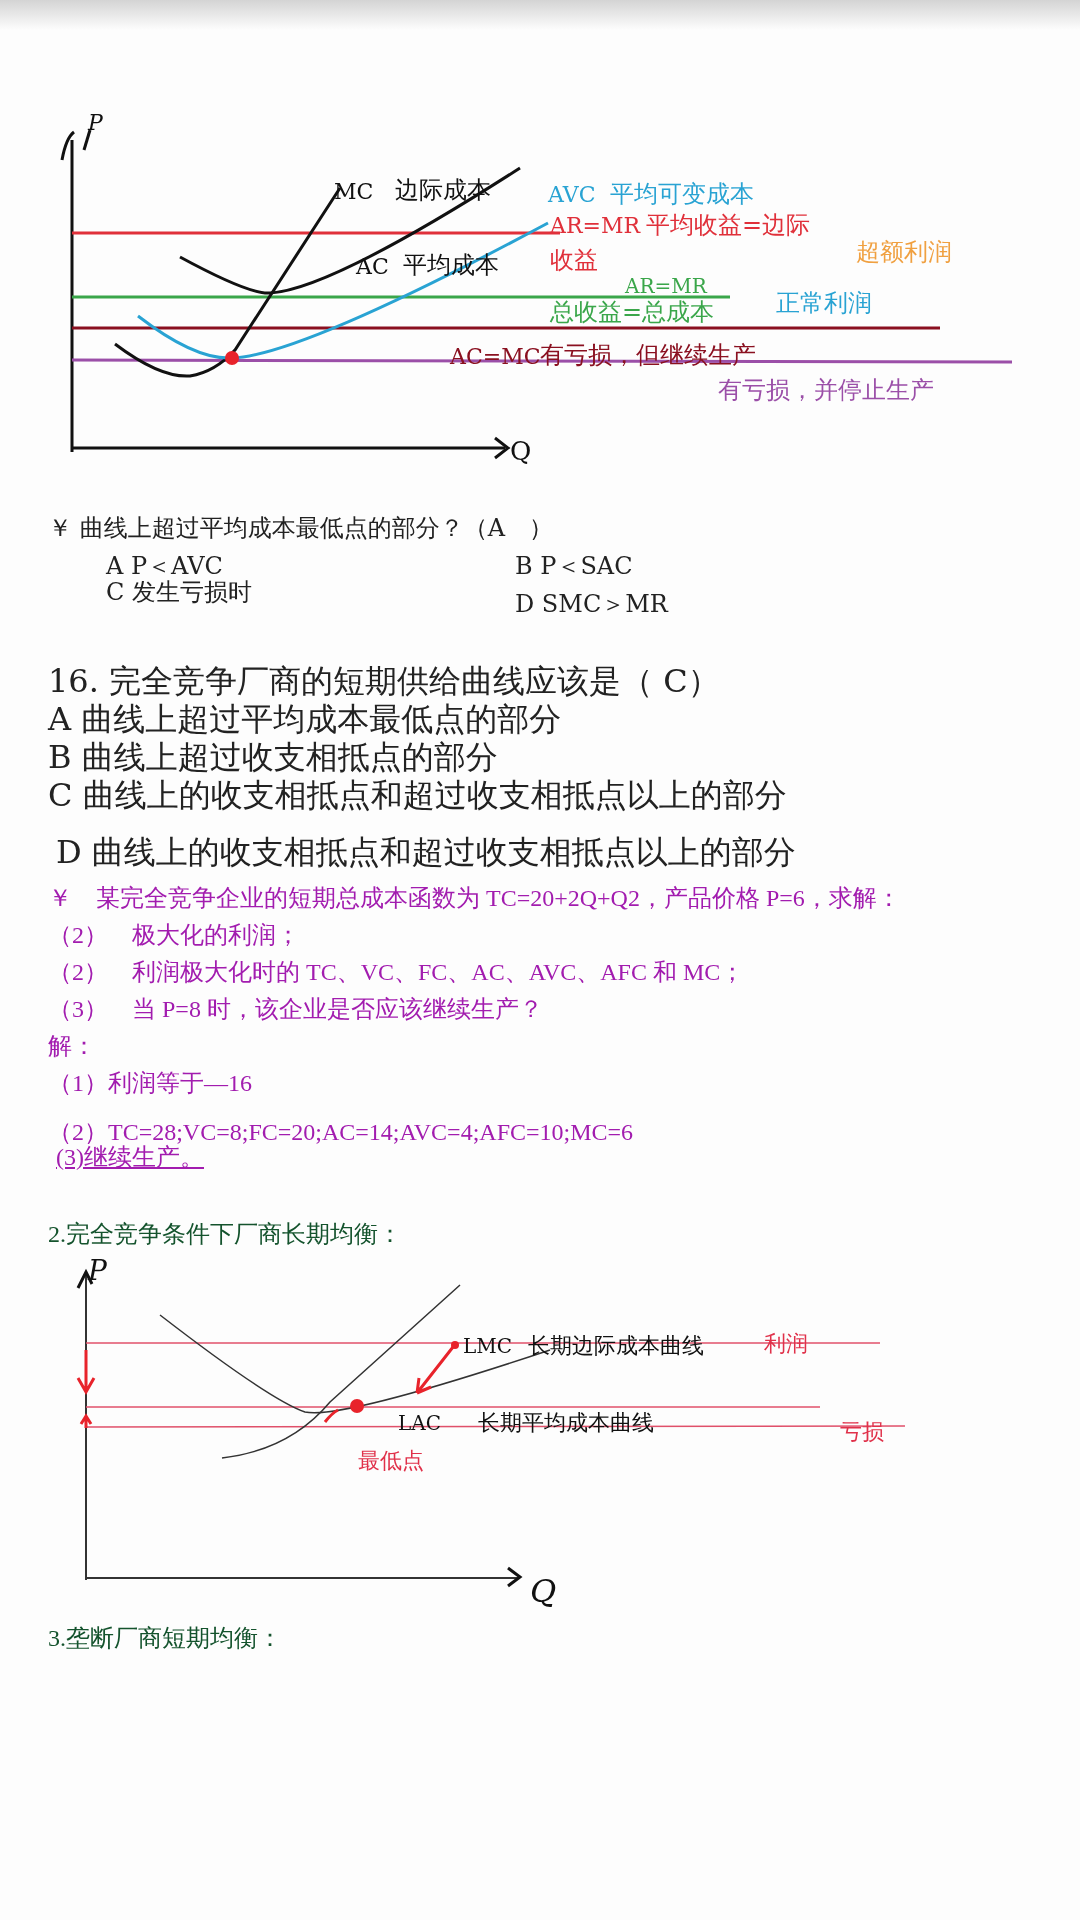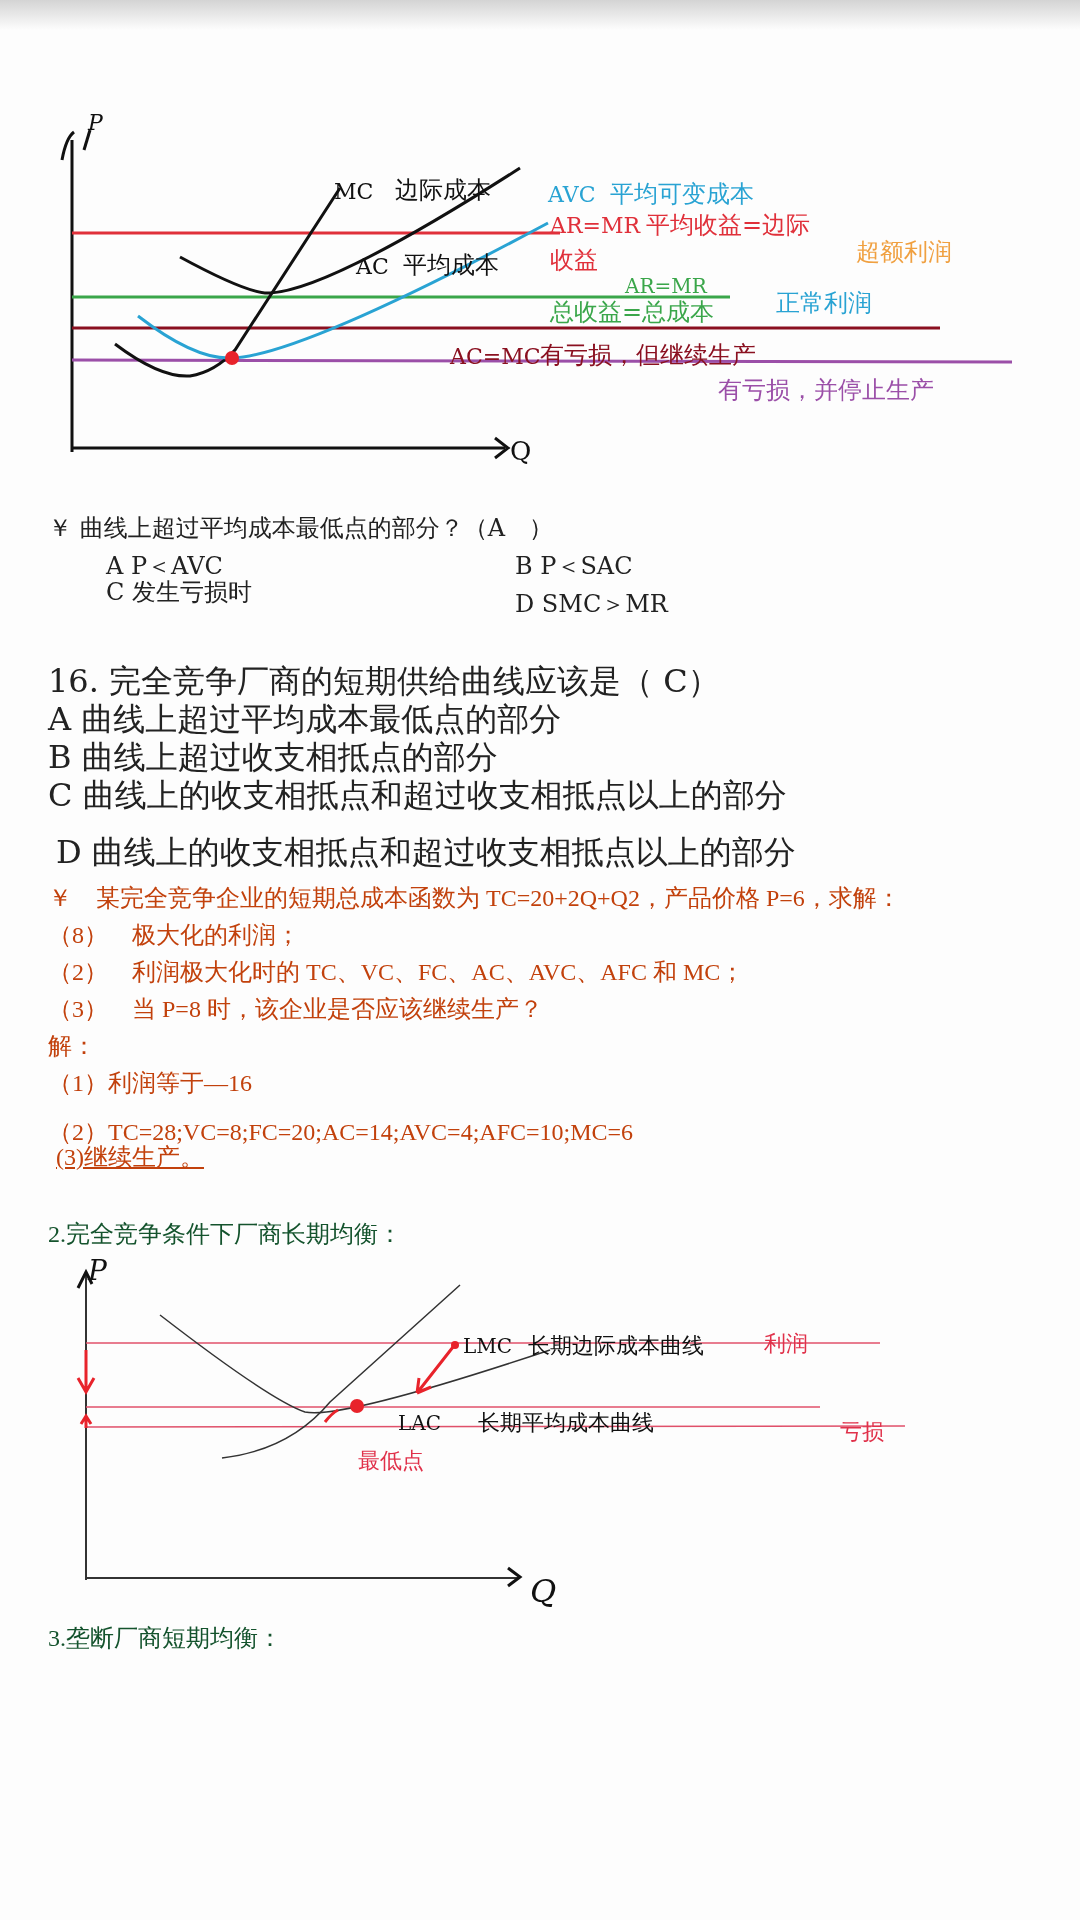--- a/index.html
+++ b/index.html
@@ -10,21 +10,21 @@
   }
   .topbar {
     position: absolute; left: 0; top: 0; width: 1080px; height: 30px;
     background: linear-gradient(#d4d4d4, #fdfdfd);
   }
   .abs { position: absolute; white-space: nowrap; }
   svg { position: absolute; left: 0; overflow: visible; }
   svg text { font-family: "DejaVu Serif", "Liberation Serif", serif; }
   .q1 { font-size: 24px; color: #222; }
   .q16 { font-size: 32px; color: #222; }
-  .blue { font-size: 24px; color: #c2410c; font-family: "Liberation Serif", "DejaVu Serif", serif; }
+  .blue { font-size: 24px; color: #a21caf; font-family: "Liberation Serif", "DejaVu Serif", serif; }
   .redhead { font-size: 24px; color: #14532d; font-family: "Liberation Serif", "DejaVu Serif", serif; }
 </style>
 </head>
 <body>
 
 <div class="topbar"></div>
 
 <svg width="1080" height="480" style="top:80px;">
 
   <line x1="72" y1="60" x2="72" y2="372" stroke="#111" stroke-width="3"></line>
@@ -72,21 +72,21 @@
 <div class="abs q1" style="left:106px; top:576px;">C 发生亏损时</div>
 <div class="abs q1" style="left:515px; top:588px;">D SMC＞MR</div>
 
 <div class="abs q16" style="left:48px; top:660px;">16. 完全竞争厂商的短期供给曲线应该是（ C）</div>
 <div class="abs q16" style="left:48px; top:698px;">A 曲线上超过平均成本最低点的部分</div>
 <div class="abs q16" style="left:48px; top:736px;">B 曲线上超过收支相抵点的部分</div>
 <div class="abs q16" style="left:48px; top:774px;">C 曲线上的收支相抵点和超过收支相抵点以上的部分</div>
 <div class="abs q16" style="left:56px; top:812px;margin-top:19px;">D 曲线上的收支相抵点和超过收支相抵点以上的部分</div>
 
 <div class="abs blue" style="left:48px; top:882px;">￥　某完全竞争企业的短期总成本函数为 TC=20+2Q+Q2，产品价格 P=6，求解：</div>
-<div class="abs blue" style="left:48px; top:919px;">（8）　极大化的利润；</div>
+<div class="abs blue" style="left:48px; top:919px;">（2）　极大化的利润；</div>
 <div class="abs blue" style="left:48px; top:956px;">（2）　利润极大化时的 TC、VC、FC、AC、AVC、AFC 和 MC；</div>
 <div class="abs blue" style="left:48px; top:993px;">（3）　当 P=8 时，该企业是否应该继续生产？</div>
 <div class="abs blue" style="left:48px; top:1030px;">解：</div>
 <div class="abs blue" style="left:48px; top:1067px;text-align:center;">（1）利润等于—16</div>
 <div class="abs blue" style="left:48px; top:1104px;margin-top:12px;">（2）TC=28;VC=8;FC=20;AC=14;AVC=4;AFC=10;MC=6</div>
 <div class="abs blue" style="left:56px; top:1141px;text-decoration:underline;">(3)继续生产。</div>
 
 <div class="abs redhead" style="left:48px; top:1218px;">2.完全竞争条件下厂商长期均衡：</div>
 
 <svg width="1080" height="340" style="top:1250px;">

